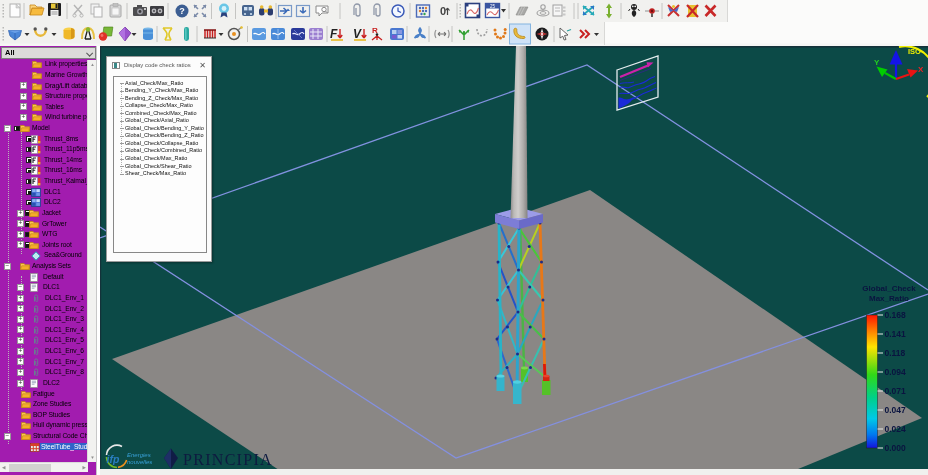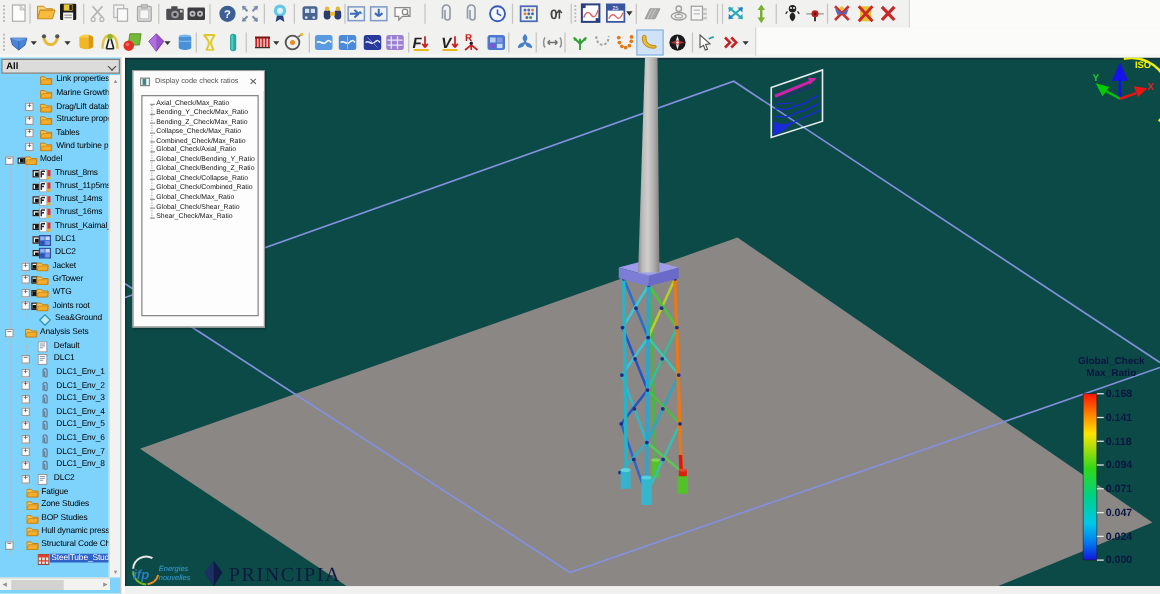--- a/index.html
+++ b/index.html
@@ -1,18 +1,18 @@
 <!DOCTYPE html>
 <html><head><meta charset="utf-8"><style>
 * { margin:0; padding:0; box-sizing:border-box; }
 html,body { width:928px; height:475px; overflow:hidden; font-family:"Liberation Sans", sans-serif; background:#fff; }
 #page { position:relative; width:928px; height:475px; }
 #toolbar { position:absolute; left:0; top:0; }
 #scene { position:absolute; left:0; top:0; }
-#sidebar { position:absolute; left:0; top:46px; width:97px; height:429px; background:#7dd3fc; border-right:1px solid #c8c8c8; }
+#sidebar { position:absolute; left:0; top:46px; width:97px; height:429px; background:#a21caf; border-right:1px solid #c8c8c8; }
 #combo { position:absolute; left:1px; top:1px; width:95px; height:12px; background:#dcdcda; border:1px solid #808080; font-size:7.5px; font-weight:bold; line-height:10px; padding-left:3px; color:#000; }
 #combo .chev { position:absolute; right:4px; top:2.5px; width:4.5px; height:4.5px; border-left:1.4px solid #555; border-bottom:1.4px solid #555; transform:rotate(-45deg); }
 #tree { position:absolute; left:0; top:14px; width:88px; height:402px; overflow:hidden; }
 .trow { position:absolute; left:0; height:10px; width:100%; }
 .trow .lb { position:absolute; top:0.5px; font-size:6.7px; letter-spacing:-0.1px; white-space:nowrap; color:#000; }
 .trow .sel { background:#2f63c8; color:#fff; padding:0 1px; }
 .ex { position:absolute; top:1.2px; width:7px; height:7px; border:1px solid #989898; background:#fff; font-size:6.5px; line-height:4.5px; text-align:center; color:#333; }
 .cb { position:absolute; top:2px; width:5.5px; height:5.5px; background:#fff; border:1px solid #222; }
 .cb::after { content:""; position:absolute; left:0.8px; top:0.8px; width:2.8px; height:2.8px; background:#111; }
 .gline { position:absolute; border-left:1px dotted #b8b8b8; width:0; }

